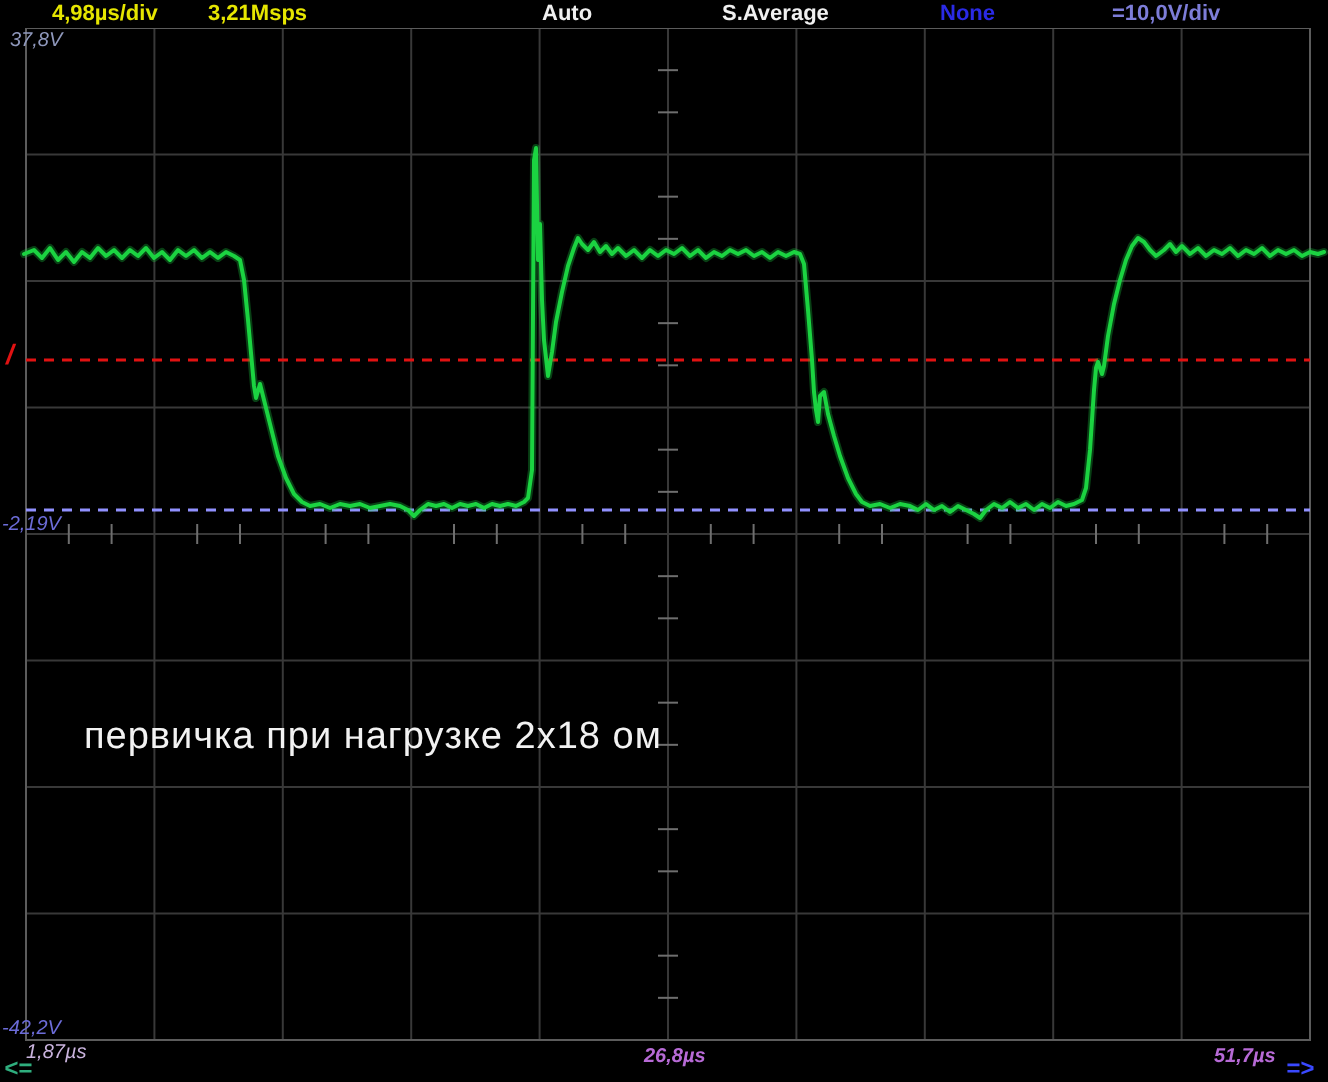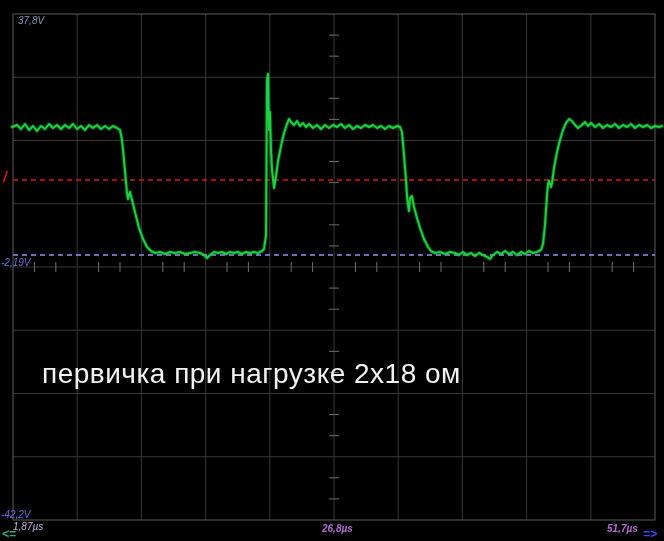--- a/index.html
+++ b/index.html
@@ -18,21 +18,21 @@
   
   .vlabel{font-size:10px;font-style:italic;color:#6c6cd8;}
   .vlabel-top{color:#8f98bc;}
   .tlabel{font-size:10px;font-style:italic;}
   .tlabel-left{color:#c9b3dd;}
   .tlabel-mid{color:#b76ad6;font-weight:bold;}
   .arrow{font-size:12px;font-weight:bold;font-style:italic;cursor:pointer;}
   .arrow-left{color:#2fae7e;}
   .arrow-right{color:#3a49ff;}
   .trig-mark{font-size:14px;font-weight:bold;font-style:italic;color:#e11212;line-height:10px;cursor:pointer;}
-  .annotation{font-size:28px;color:#f2f2f2;letter-spacing:0.5px;}
+  .annotation{font-size:19px;color:#f2f2f2;letter-spacing:0.5px;}
   svg{position:absolute;left:0;top:0;}
 </style>
 </head>
 <body>
 
 <div class="screen">
 
   <svg id="plot" width="664" height="541">
       <line x1="77.2" y1="14" x2="77.2" y2="520" stroke="#383838" stroke-width="1"></line>
       <line x1="141.4" y1="14" x2="141.4" y2="520" stroke="#383838" stroke-width="1"></line>
@@ -86,22 +86,30 @@
       <line x1="548" y1="262" x2="548" y2="272" stroke="#6e6e6e" stroke-width="1"></line>
       <line x1="569.4" y1="262" x2="569.4" y2="272" stroke="#6e6e6e" stroke-width="1"></line>
       <line x1="612.2" y1="262" x2="612.2" y2="272" stroke="#6e6e6e" stroke-width="1"></line>
       <line x1="633.6" y1="262" x2="633.6" y2="272" stroke="#6e6e6e" stroke-width="1"></line>
       <line x1="13" y1="180" x2="655" y2="180" stroke="#e11212" stroke-width="1.4" stroke-dasharray="5 4"></line>
       <line x1="13" y1="255" x2="655" y2="255" stroke="#9191ff" stroke-width="1.4" stroke-dasharray="5 4"></line>
       <polyline points="12,127 17,125 21,129 25,124 29,130 33,126 37,131 41,126 45,129 49,124 53,128 57,125 61,129 65,125 69,128 73,124 77,129 81,126 85,130 89,125 93,128 97,125 101,129 105,126 109,129 113,126 117,128 120,130 122,140 124,160 126,182 127,193 128,199 130,192 131,196 133,204 136,216 139,228 143,239 147,247 151,251 155,253 160,252 165,254 170,252 175,253 180,252 185,254 190,253 195,252 200,253 204,255 207,258 210,255 214,252 218,253 222,252 226,254 230,252 234,253 238,252 242,254 246,252 250,253 254,252 258,253 262,251 264,249 266,235 267,80 268,74 269,130 270,112 271,150 272,170 274,188 276,176 278,161 281,146 284,133 287,124 289,119 291,122 294,125 297,121 300,126 303,123 306,127 309,124 313,128 317,125 321,129 325,125 329,128 333,125 337,127 341,124 345,128 349,125 353,129 357,126 361,128 365,125 369,127 373,125 377,128 381,126 385,129 389,126 393,128 397,126 400,127 402,132 404,155 406,180 407,196 408,205 409,211 410,198 412,196 414,207 417,218 420,228 424,239 428,247 431,251 435,253 440,252 445,254 450,252 455,253 459,255 463,252 467,255 471,253 475,256 479,253 483,255 487,257 490,259 493,255 497,252 501,254 505,251 509,254 513,252 517,255 521,252 525,254 529,251 533,253 537,252 541,250 543,244 545,225 547,195 548,184 549,181 551,187 552,183 554,168 557,152 560,140 563,130 566,123 569,119 572,121 575,125 578,128 582,125 585,122 588,126 591,123 595,127 599,124 603,128 607,125 611,127 615,124 619,128 623,125 627,127 631,124 635,128 639,125 643,127 647,125 651,128 655,126 659,127 662,126" fill="none" stroke="rgba(27,211,65,0.30)" stroke-width="4" stroke-linejoin="round" stroke-linecap="round"></polyline>
       <polyline points="12,127 17,125 21,129 25,124 29,130 33,126 37,131 41,126 45,129 49,124 53,128 57,125 61,129 65,125 69,128 73,124 77,129 81,126 85,130 89,125 93,128 97,125 101,129 105,126 109,129 113,126 117,128 120,130 122,140 124,160 126,182 127,193 128,199 130,192 131,196 133,204 136,216 139,228 143,239 147,247 151,251 155,253 160,252 165,254 170,252 175,253 180,252 185,254 190,253 195,252 200,253 204,255 207,258 210,255 214,252 218,253 222,252 226,254 230,252 234,253 238,252 242,254 246,252 250,253 254,252 258,253 262,251 264,249 266,235 267,80 268,74 269,130 270,112 271,150 272,170 274,188 276,176 278,161 281,146 284,133 287,124 289,119 291,122 294,125 297,121 300,126 303,123 306,127 309,124 313,128 317,125 321,129 325,125 329,128 333,125 337,127 341,124 345,128 349,125 353,129 357,126 361,128 365,125 369,127 373,125 377,128 381,126 385,129 389,126 393,128 397,126 400,127 402,132 404,155 406,180 407,196 408,205 409,211 410,198 412,196 414,207 417,218 420,228 424,239 428,247 431,251 435,253 440,252 445,254 450,252 455,253 459,255 463,252 467,255 471,253 475,256 479,253 483,255 487,257 490,259 493,255 497,252 501,254 505,251 509,254 513,252 517,255 521,252 525,254 529,251 533,253 537,252 541,250 543,244 545,225 547,195 548,184 549,181 551,187 552,183 554,168 557,152 560,140 563,130 566,123 569,119 572,121 575,125 578,128 582,125 585,122 588,126 591,123 595,127 599,124 603,128 607,125 611,127 615,124 619,128 623,125 627,127 631,124 635,128 639,125 643,127 647,125 651,128 655,126 659,127 662,126" fill="none" stroke="#1bd341" stroke-width="2" stroke-linejoin="round" stroke-linecap="round"></polyline>
     </svg>
 
+  <div class="topbar">
+    <span class="hdr hdr-yellow abs" style="left:26px;">4,98µs/div</span>
+    <span class="hdr hdr-yellow abs" style="left:104px;">3,21Msps</span>
+    <span class="hdr hdr-white  abs" style="left:271px;">Auto</span>
+    <span class="hdr hdr-white  abs" style="left:361px;">S.Average</span>
+    <span class="hdr hdr-blue   abs" style="left:470px;">None</span>
+    <span class="hdr hdr-violet abs" style="left:556px;">=10,0V/div</span>
+  </div>
 
-  <span class="vlabel vlabel-top abs" style="left:18px;top:15px;">37,8V</span>
+  <span class="vlabel vlabel-top abs" style="left:5px;top:15px;">37,8V</span>
   <span class="trig-mark abs" style="left:3px;top:172px;">/</span>
   <span class="vlabel abs" style="left:1px;top:257px;">-2,19V</span>
   <span class="vlabel abs" style="left:1px;top:509px;font-style:italic;">-42,2V</span>
 
   <span class="tlabel tlabel-left abs" style="left:13px;top:521px;">1,87µs</span>
   <span class="tlabel tlabel-mid  abs" style="left:322px;top:523px;">26,8µs</span>
   <span class="tlabel tlabel-mid  abs" style="left:607px;top:523px;">51,7µs</span>
   <span class="arrow arrow-left  abs" style="left:2px;top:527px;">&lt;=</span>
   <span class="arrow arrow-right abs" style="left:643px;top:527px;">=&gt;</span>
 

